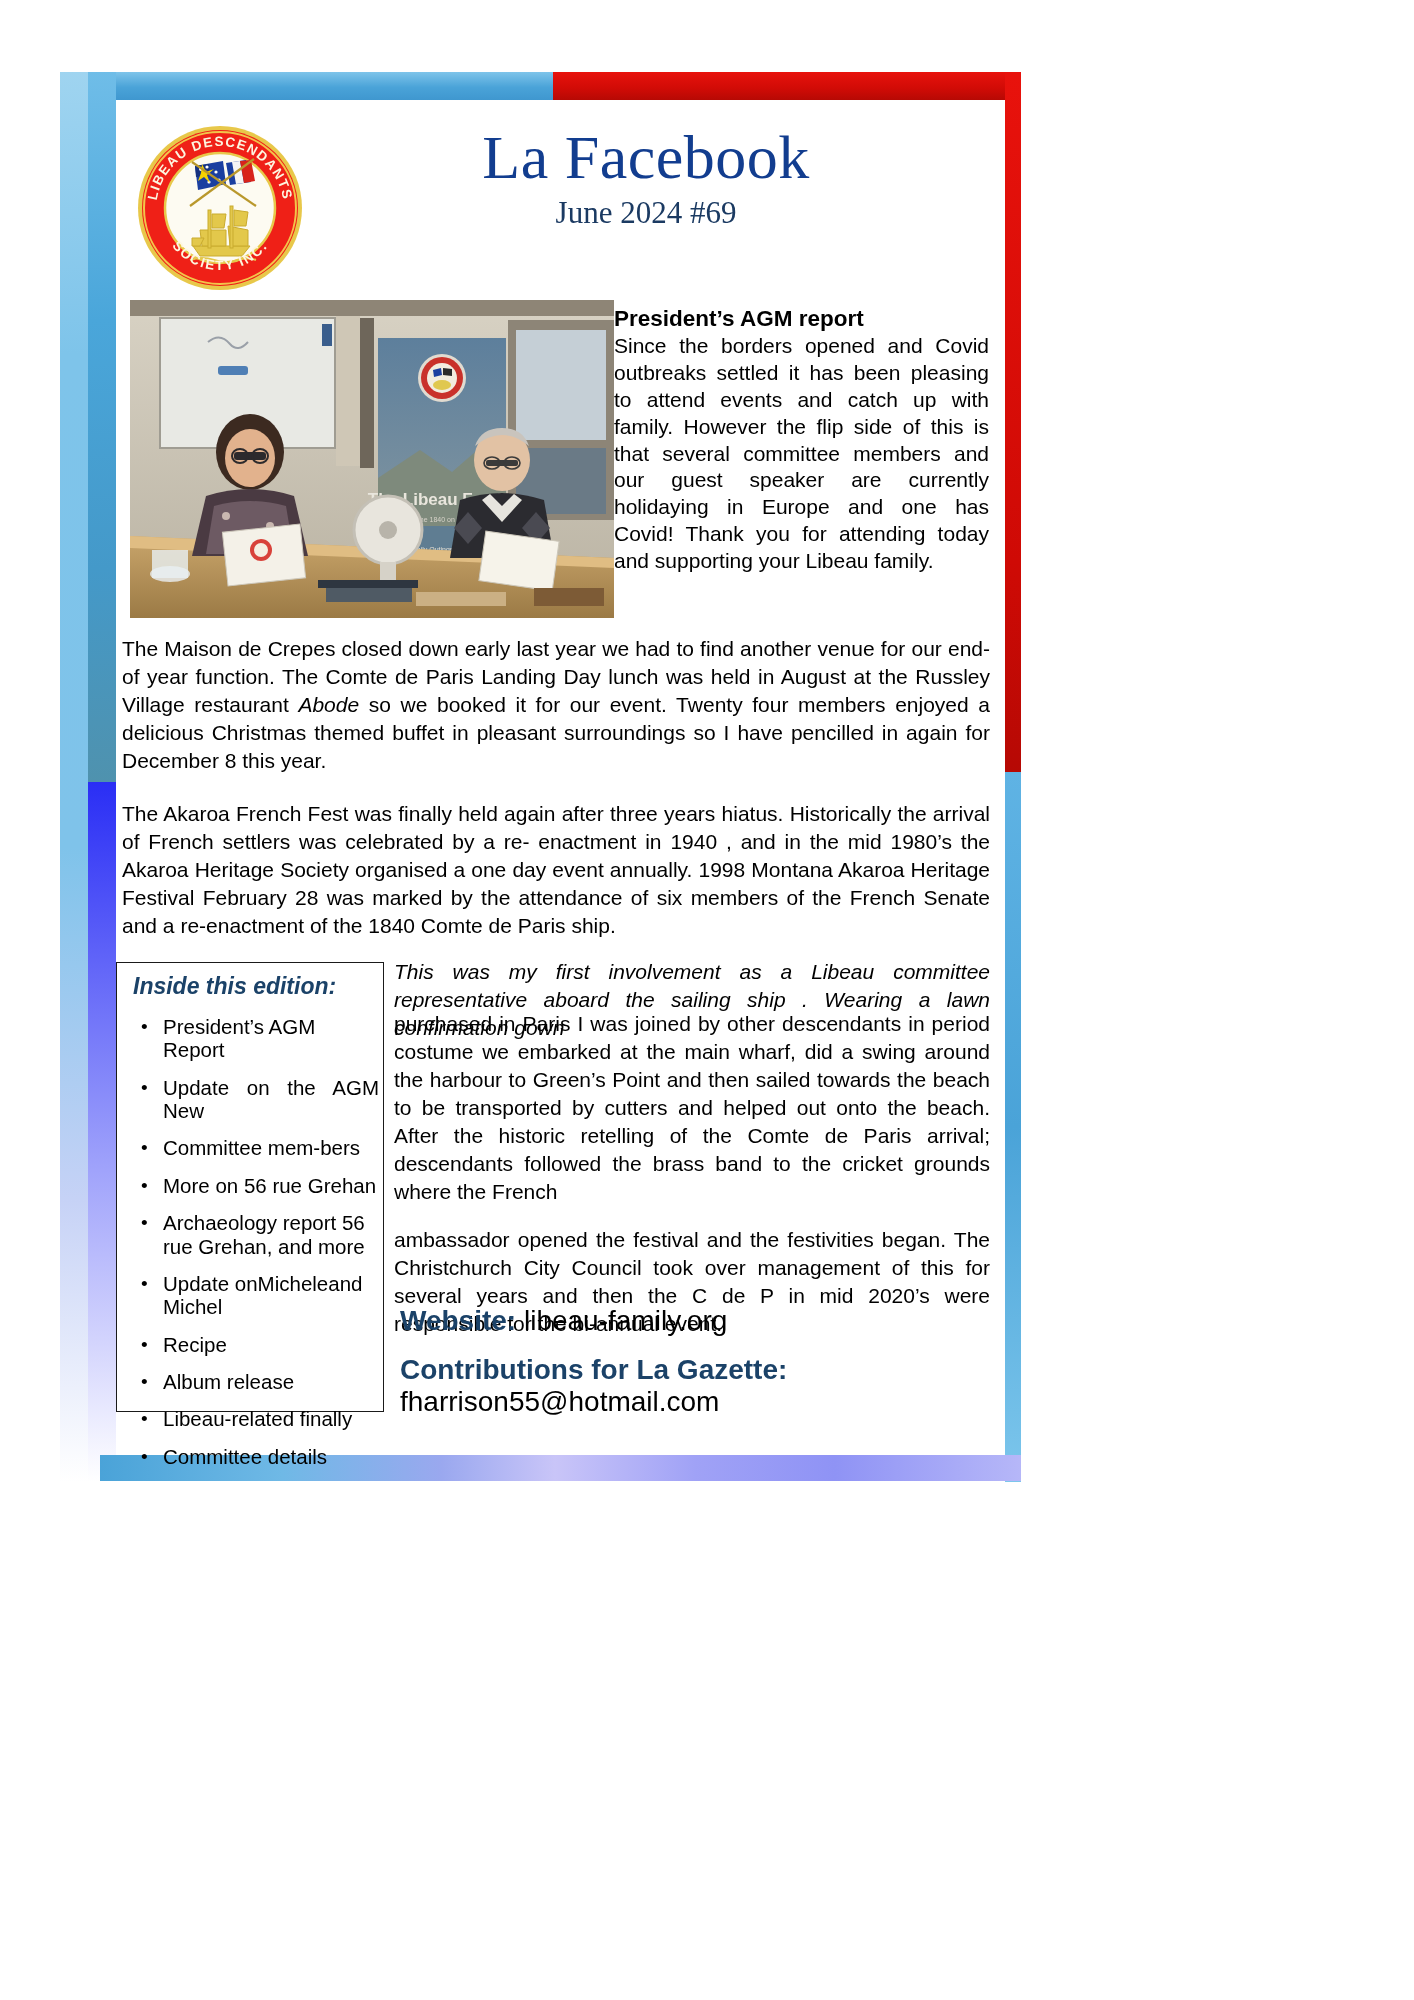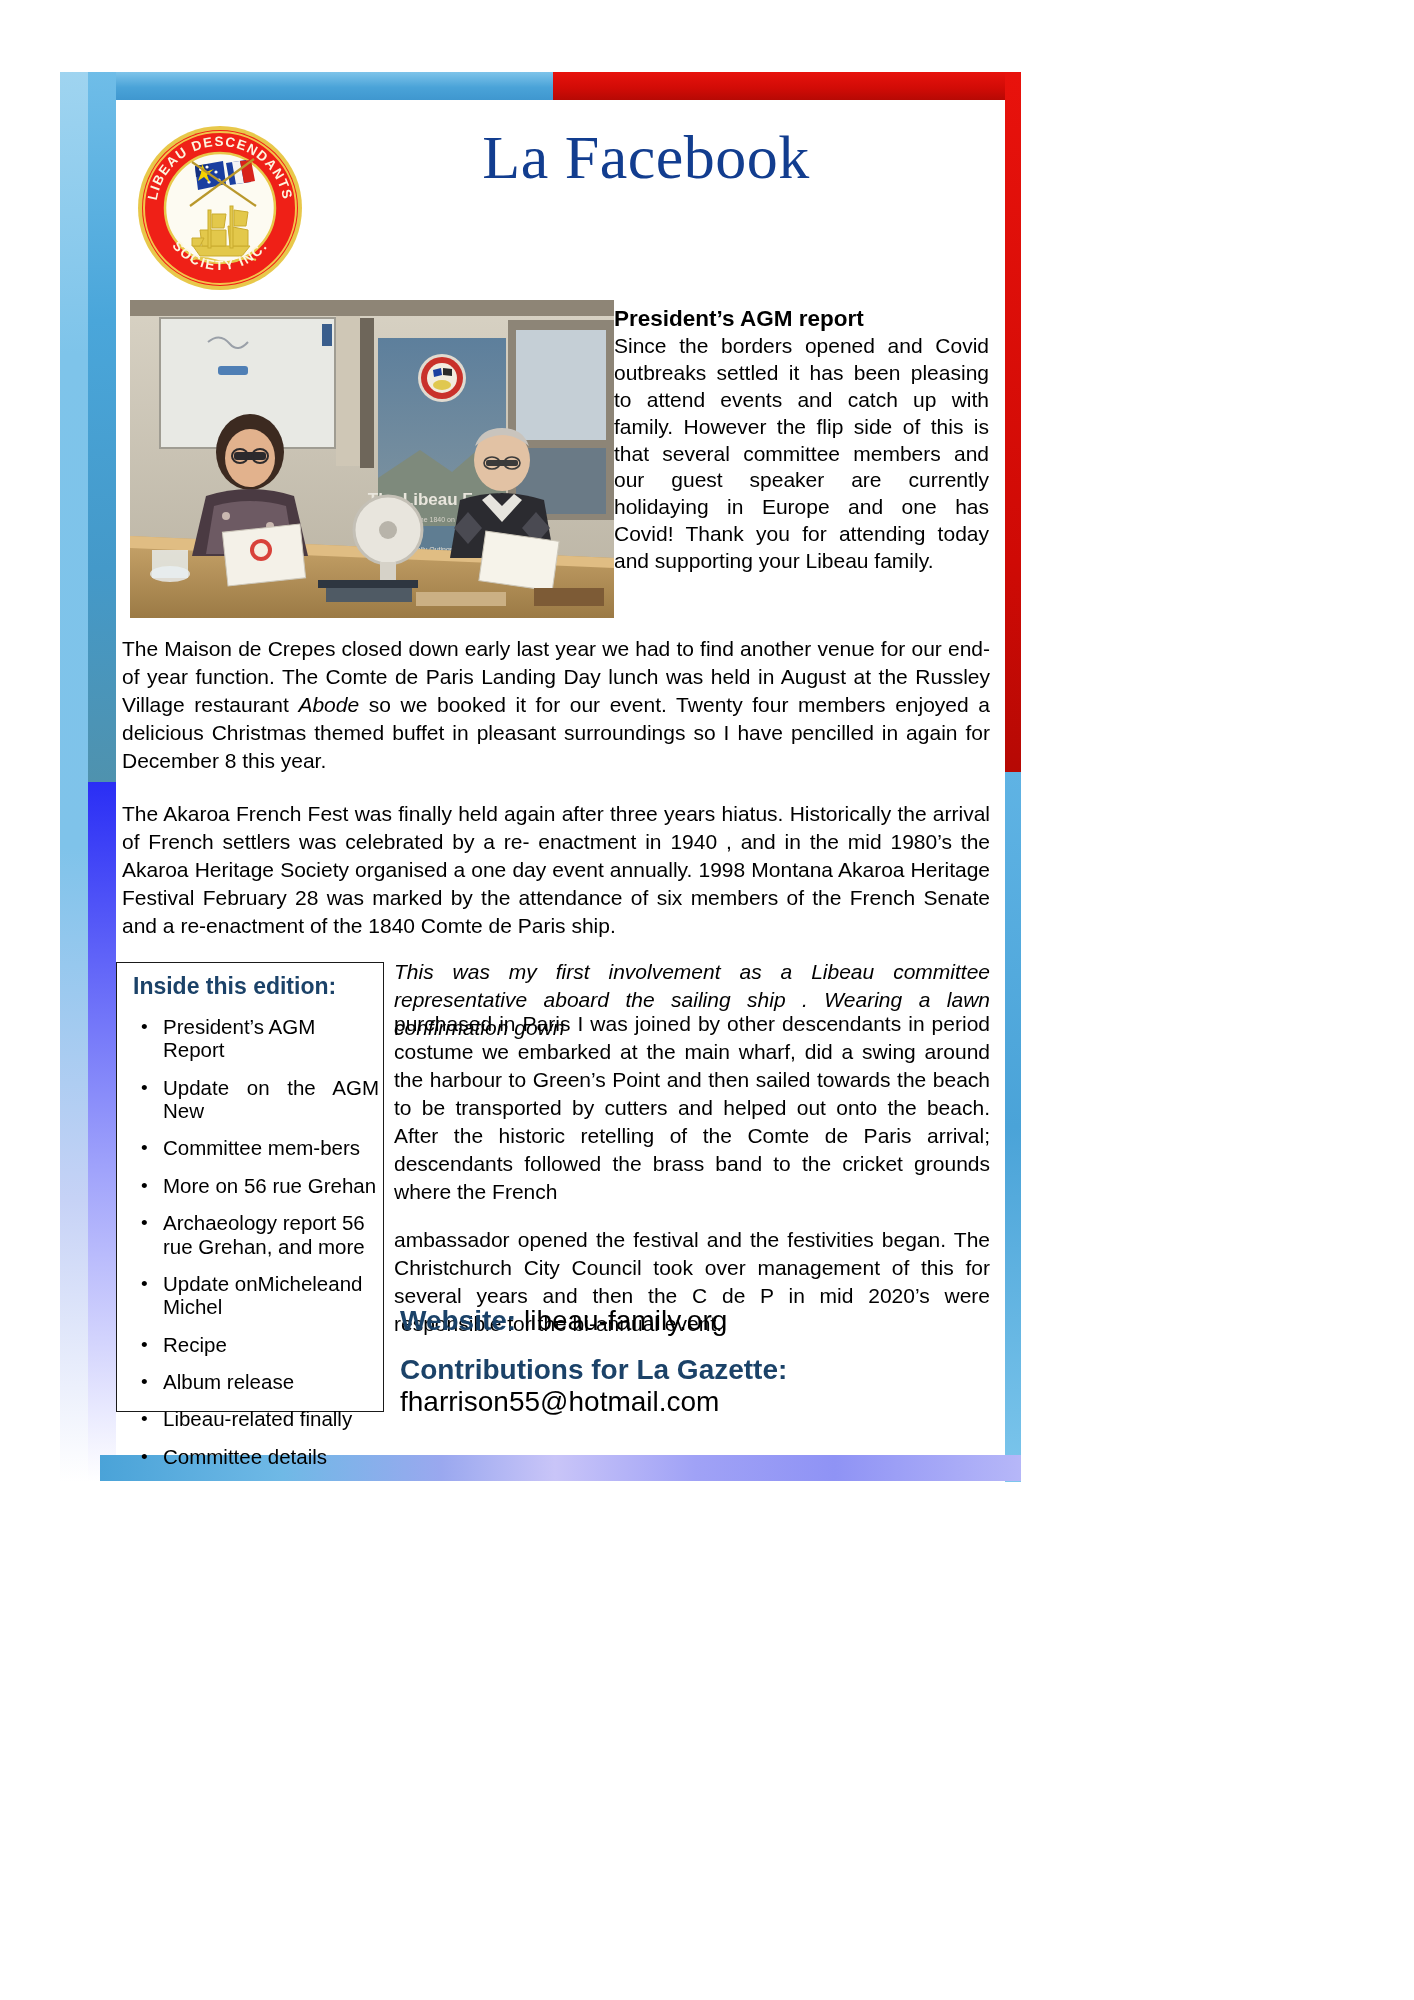--- a/index.html
+++ b/index.html
@@ -154,20 +154,21 @@
     width: 268px; height: 450px;
     border: 1.6px solid #1a1a1a;
     background: #ffffff;
     box-sizing: border-box;
   }
   .inside-title {
     position: absolute;
     left: 16px; top: 10px;
     font-size: 23px;
     font-weight: bold;
+    font-style: italic;
     color: #1b4268;
   }
   .inside-list {
     position: absolute;
     left: 10px; top: 52px;
     width: 252px;
     margin: 0;
     padding: 0;
     list-style: none;
   }
@@ -282,20 +283,21 @@
         <text font-family="Liberation Sans, sans-serif" font-size="13.5" font-weight="bold" fill="#fdf6e0" letter-spacing="1.4">
           <textPath href="#arcTop" startOffset="50%" text-anchor="middle" side="left">LIBEAU DESCENDANTS</textPath>
         </text>
         <text font-family="Liberation Sans, sans-serif" font-size="13.5" font-weight="bold" fill="#fdf6e0" letter-spacing="1.8">
           <textPath href="#arcBot" startOffset="50%" text-anchor="middle">SOCIETY INC.</textPath>
         </text>
       </svg>
     </div>
 
     <div class="masthead-title">La Facebook</div>
+    <div class="masthead-sub">June 2024 #69</div>
 
     <div class="hero-photo">
       <svg width="484" height="318" viewBox="0 0 484 318">
         <defs>
           <linearGradient id="wall" x1="0" y1="0" x2="0" y2="1">
             <stop offset="0%" stop-color="#d8d2c4"></stop>
             <stop offset="100%" stop-color="#b9b2a2"></stop>
           </linearGradient>
           <linearGradient id="banner" x1="0" y1="0" x2="0" y2="1">
             <stop offset="0%" stop-color="#5d7f9c"></stop>

